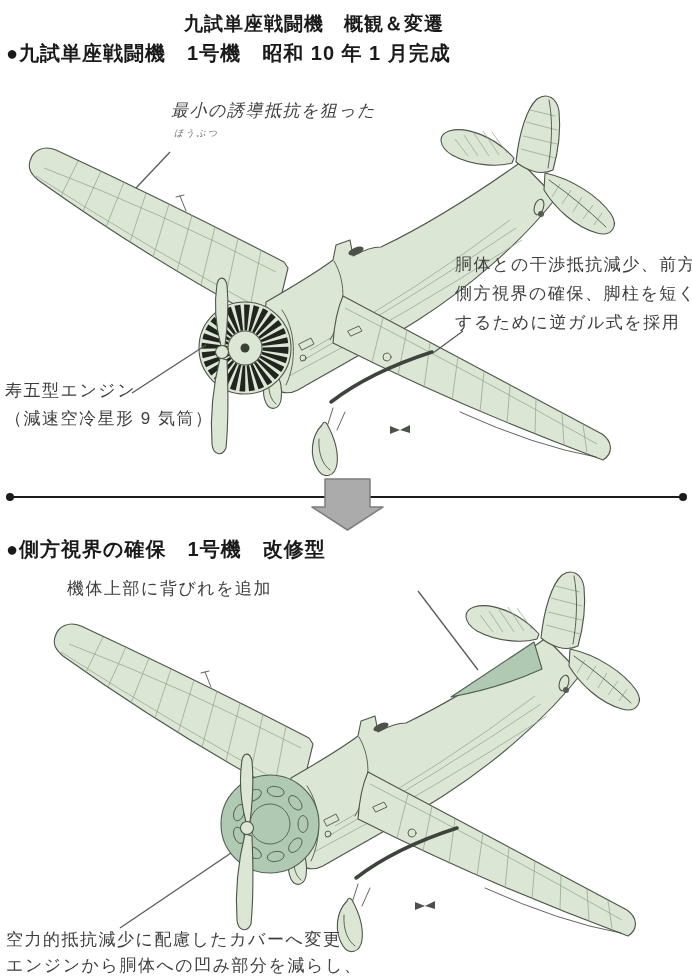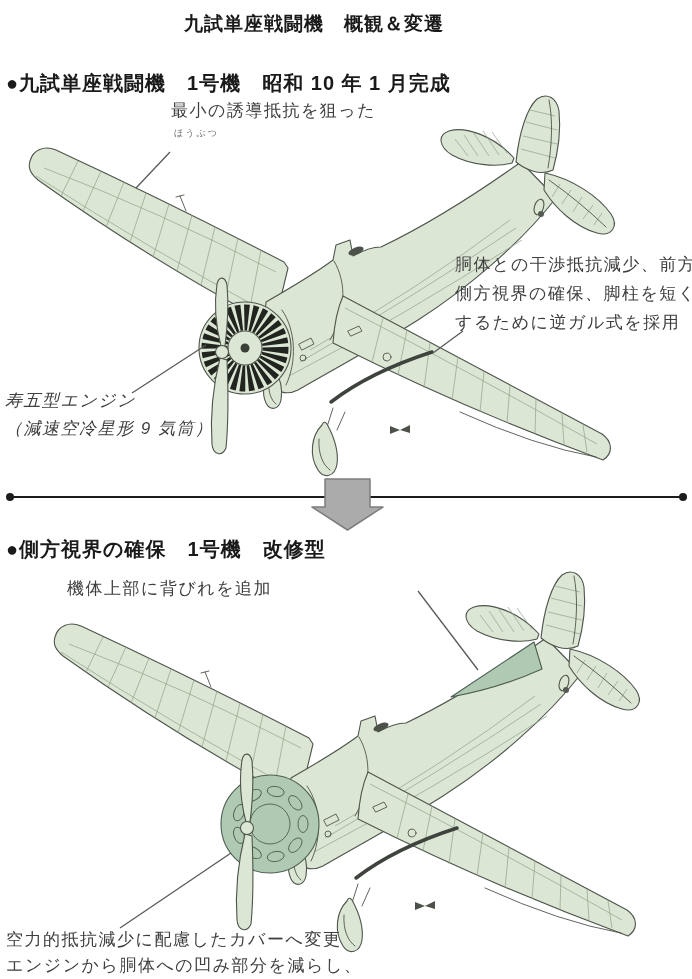--- a/index.html
+++ b/index.html
@@ -12,27 +12,27 @@
   .af{fill:var(--airframe-fill,#dbe7d4);stroke:var(--airframe-outline,#4e544b);stroke-width:1.1;stroke-linejoin:round;}
   .ln{fill:none;stroke:var(--airframe-outline,#4e544b);stroke-width:0.9;stroke-linecap:round;}
   .rib{fill:none;stroke:var(--rib-line,#8fa089);stroke-width:0.7;}
   .hl{fill:var(--highlight-fill,#afc9b3);stroke:var(--highlight-outline,#4e5f52);stroke-width:1.1;stroke-linejoin:round;}
   .hld{fill:none;stroke:var(--highlight-outline,#4e5f52);stroke-width:0.9;}
   .band{fill:none;stroke:var(--walkway-band,#3e443d);stroke-width:3.5;stroke-linecap:round;}
   .leader{stroke:var(--leader-line,#5a5a5a);stroke-width:1.3;}
   .txt{position:absolute;white-space:nowrap;}
   .title{left:144px;top:11px;font-size:19px;font-weight:bold;letter-spacing:1px;color:var(--heading-text,#1a1a1a);margin-left:40px;}
   .heading{font-size:20px;font-weight:bold;letter-spacing:1px;color:var(--heading-text,#1a1a1a);}
-  .s1{left:6px;top:70px;}
+  .s1{left:6px;top:40px;}
   .s2{left:6px;top:536px;}
   .anno{font-size:17px;letter-spacing:1.5px;line-height:29px;color:var(--annotation-text,#3e3e3e);}
   .anno-wing{left:171px;top:99px;}
-  .anno-wing>div{line-height:23px;}
+  .anno-wing>div{line-height:23px;font-style:italic;}
   .anno-gull{left:455px;top:250px;}
-  .anno-engine1{left:5px;top:387px;line-height:28px;font-style:italic;}
+  .anno-engine1{left:5px;top:377px;line-height:28px;}
   .anno-dorsal{left:67px;top:574px;}
   .anno-engine2{left:6px;top:927px;line-height:26px;}
   .furi{font-size:9px;line-height:9px;height:9px;letter-spacing:2px;color:#6e6e6e;margin-left:3px;}
 </style>
 </head>
 <body>
 
 <svg width="692" height="979" viewBox="0 0 692 979">
   <defs>
     <g id="airframe">

